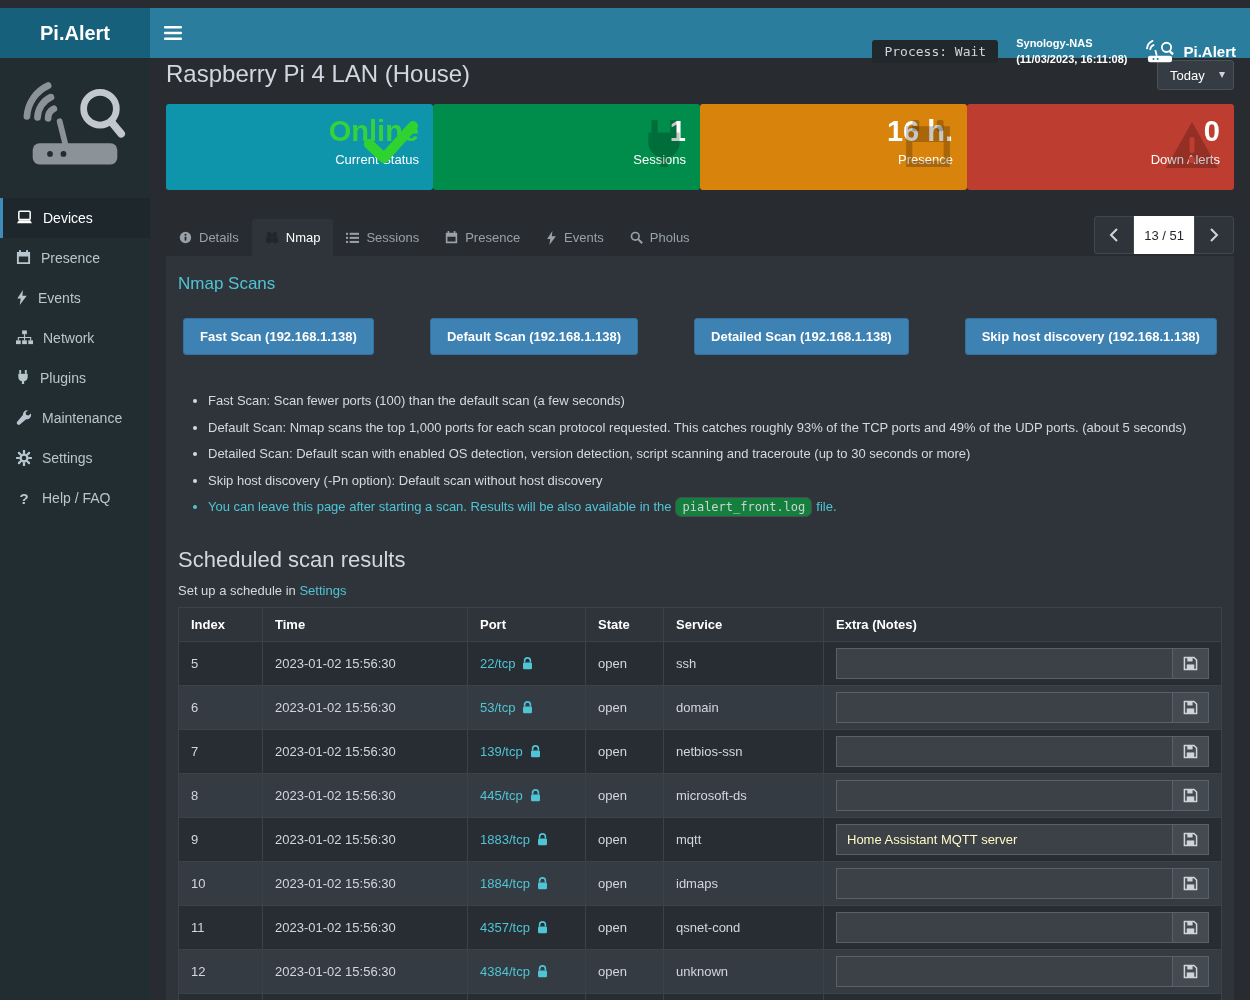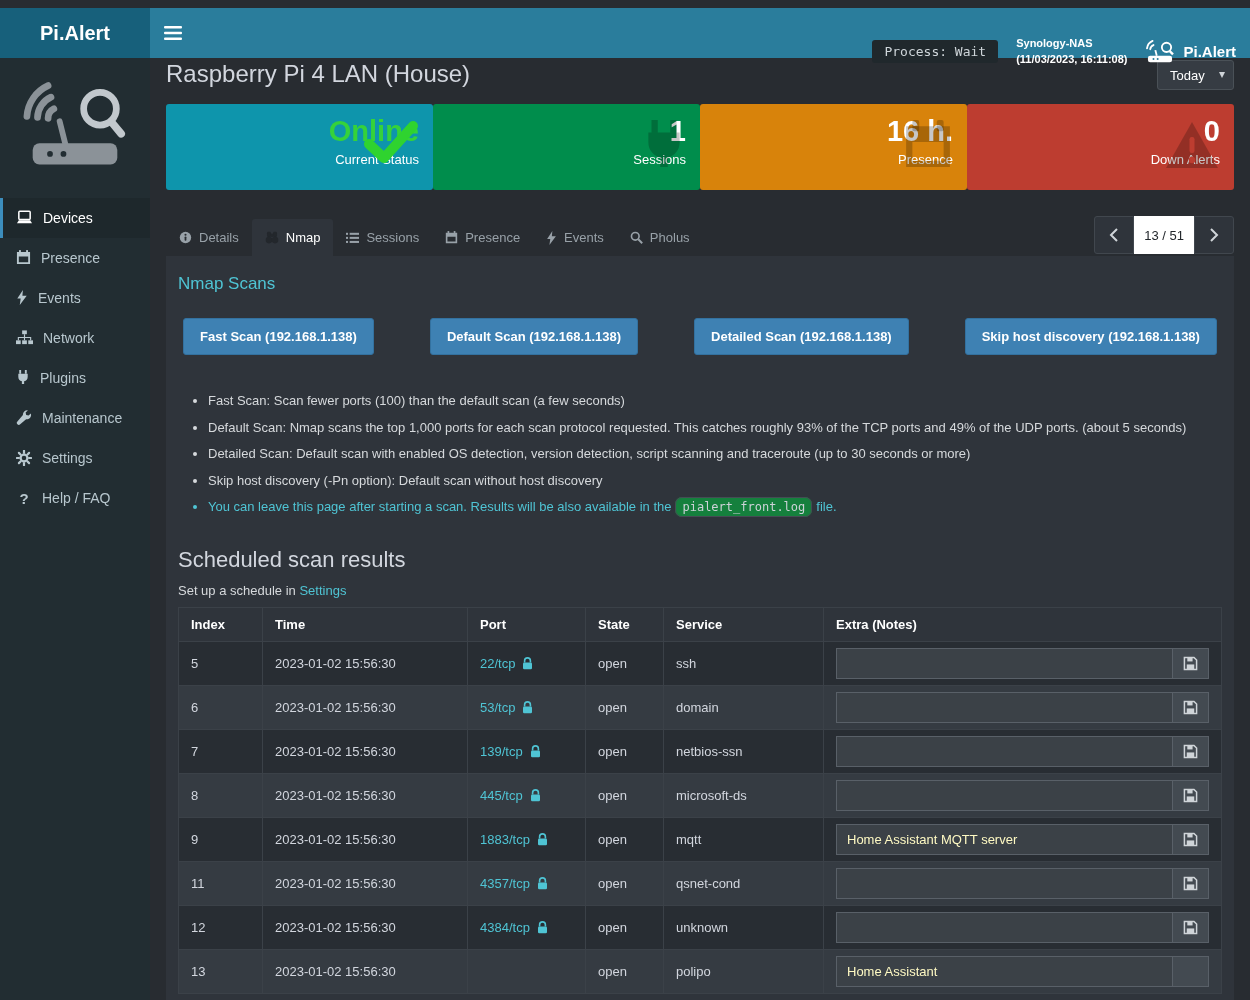--- a/index.html
+++ b/index.html
@@ -547,20 +547,44 @@
                   <svg width="15" height="15" viewBox="0 0 16 16">
                     <path d="M1.5 1.5h10.2l2.8 2.8v10.2H1.5z" fill="none" stroke="currentColor" stroke-width="1.6"></path>
                     <rect x="4.6" y="1.8" width="5.6" height="4" fill="currentColor"></rect>
                     <rect x="4" y="9" width="8" height="5" fill="currentColor"></rect>
                   </svg>
                 </button>
               </div>
             </td>
           </tr>
 
+          <tr>
+            <td>10</td>
+            <td>2023-01-02 15:56:30</td>
+            <td class="port-cell">
+              <a class="port-link">1884/tcp</a><svg class="lock" width="11" height="13" viewBox="0 0 11 13">
+                <path d="M2.6 5.5V3.8a2.9 2.9 0 0 1 5.8 0v1.7" fill="none" stroke="#4fc4d4" stroke-width="1.6"></path>
+                <rect x="1" y="5.5" width="9" height="6.8" rx="1.2" fill="#4fc4d4"></rect>
+              </svg>
+            </td>
+            <td>open</td>
+            <td>idmaps</td>
+            <td>
+              <div class="note-wrap">
+                <input class="note-input" type="text" value="" style="">
+                <button class="save-btn">
+                  <svg width="15" height="15" viewBox="0 0 16 16">
+                    <path d="M1.5 1.5h10.2l2.8 2.8v10.2H1.5z" fill="none" stroke="currentColor" stroke-width="1.6"></path>
+                    <rect x="4.6" y="1.8" width="5.6" height="4" fill="currentColor"></rect>
+                    <rect x="4" y="9" width="8" height="5" fill="currentColor"></rect>
+                  </svg>
+                </button>
+              </div>
+            </td>
+          </tr>
 
           <tr>
             <td>11</td>
             <td>2023-01-02 15:56:30</td>
             <td class="port-cell">
               <a class="port-link">4357/tcp</a><svg class="lock" width="11" height="13" viewBox="0 0 11 13">
                 <path d="M2.6 5.5V3.8a2.9 2.9 0 0 1 5.8 0v1.7" fill="none" stroke="#4fc4d4" stroke-width="1.6"></path>
                 <rect x="1" y="5.5" width="9" height="6.8" rx="1.2" fill="#4fc4d4"></rect>
               </svg>
             </td>

